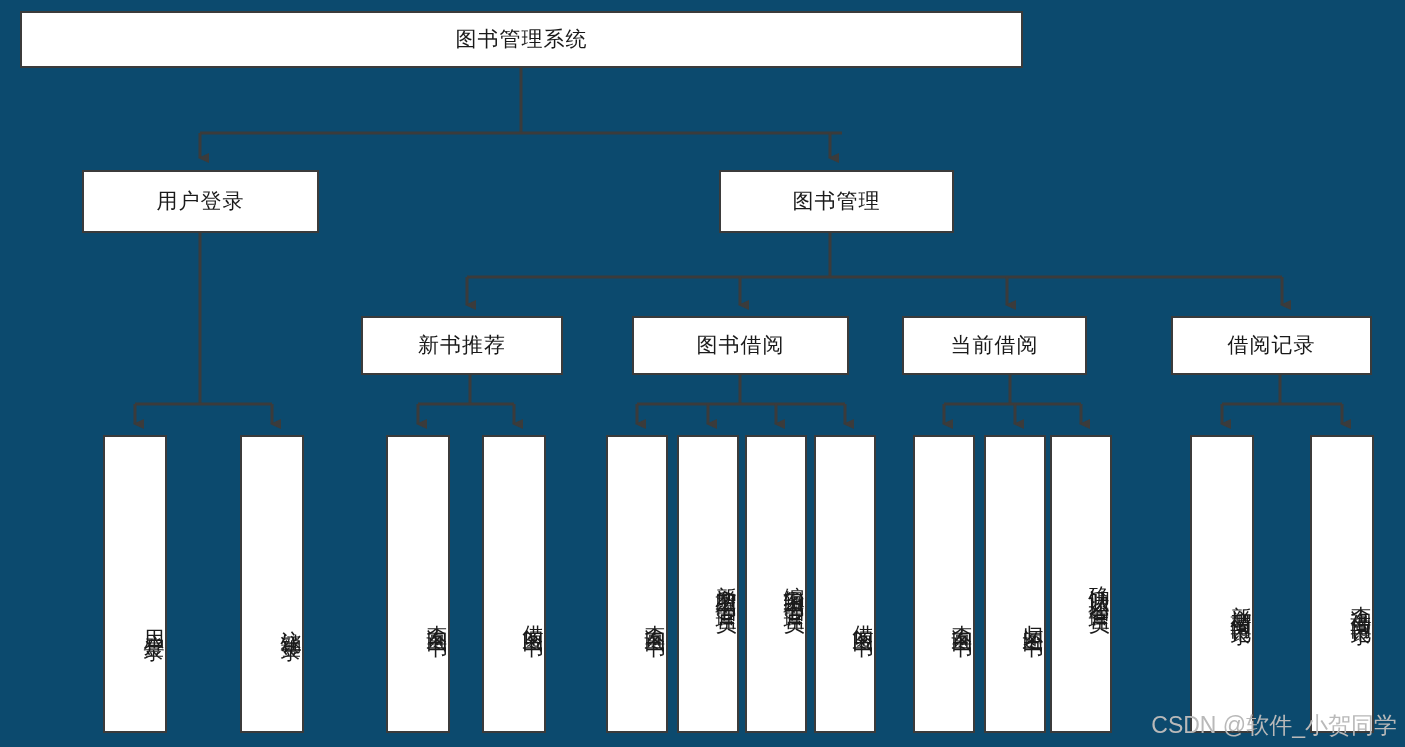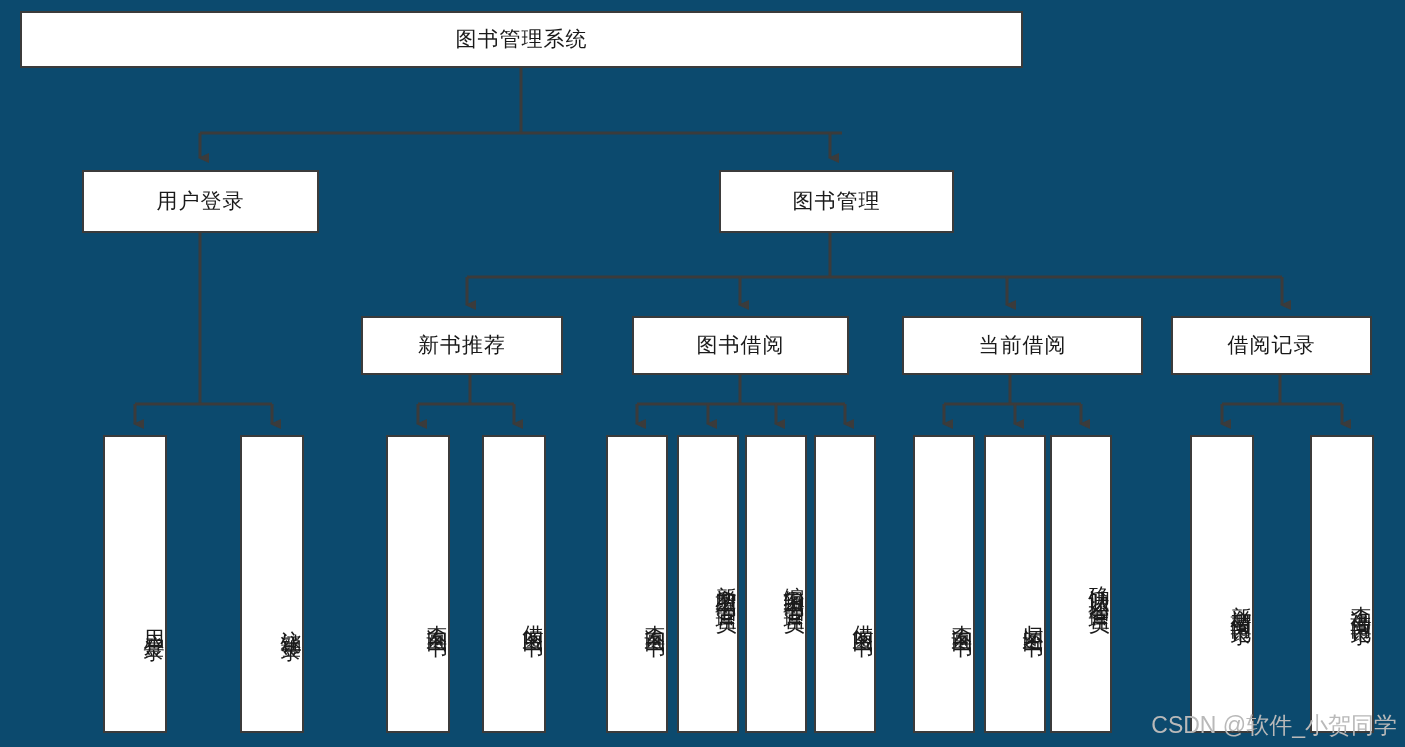--- a/index.html
+++ b/index.html
@@ -133,21 +133,21 @@
   <div class="node horiz" style="left:712px; top:170px; width:235px; height:63px;margin-left:7px;">
     <span class="label">图书管理</span>
   </div>
 
   <div class="node horiz" style="left:361px; top:316px; width:202px; height:59px;">
     <span class="label">新书推荐</span>
   </div>
   <div class="node horiz" style="left:632px; top:316px; width:217px; height:59px;">
     <span class="label">图书借阅</span>
   </div>
-  <div class="node horiz" style="left:902px; top:316px; width:241px; height:59px;">
+  <div class="node horiz" style="left:902px; top:316px; width:185px; height:59px;">
     <span class="label">当前借阅</span>
   </div>
   <div class="node horiz" style="left:1171px; top:316px; width:201px; height:59px;">
     <span class="label">借阅记录</span>
   </div>
 
   <div class="node vert" style="left:103px; top:435px; width:64px; height:298px; padding-top:73px;">
     <span class="label">用户登录</span>
   </div>
   <div class="node vert" style="left:240px; top:435px; width:64px; height:298px; padding-top:73px;">

